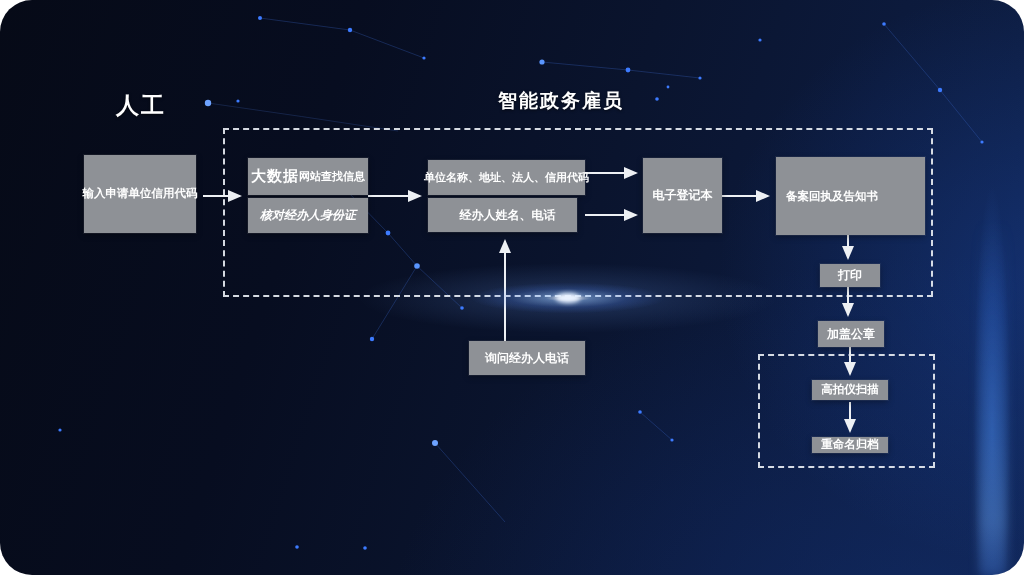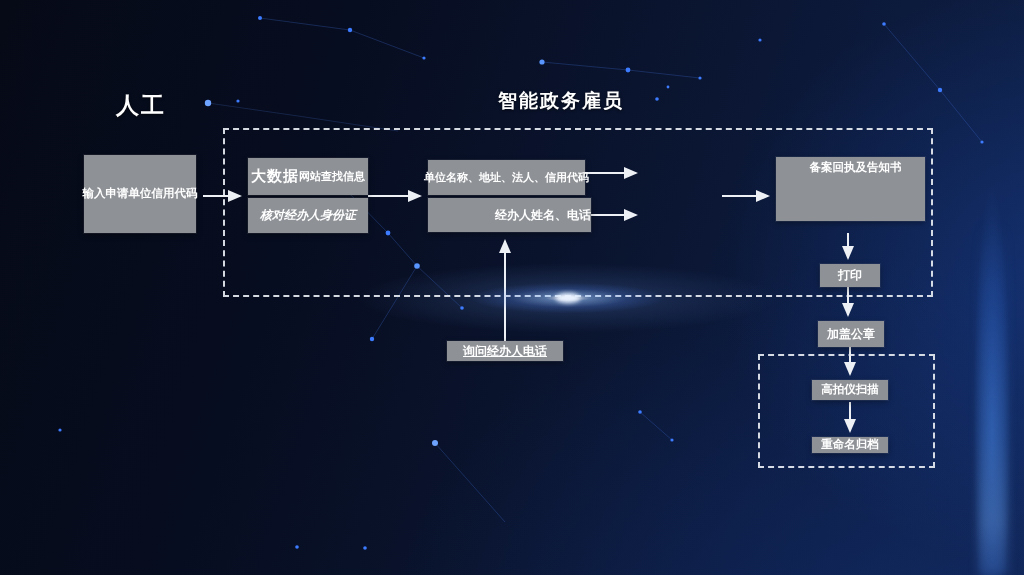--- a/index.html
+++ b/index.html
@@ -7,20 +7,21 @@
   body { font-family:"Liberation Sans","DejaVu Sans",sans-serif; overflow:hidden; }
 
   .stage {
     position:relative; width:1024px; height:575px; overflow:hidden;
     background:
       radial-gradient(ellipse 300px 50px at 568px 298px, rgba(120,170,255,0.22), transparent 70%),
       radial-gradient(ellipse 26px 340px at 992px 430px, rgba(70,140,255,0.33), transparent 72%),
       radial-gradient(ellipse 480px 420px at 103% 48%, rgba(28,74,175,0.40), transparent 70%),
       radial-gradient(ellipse 740px 520px at 92% 112%, rgba(20,52,128,0.45), transparent 75%),
       linear-gradient(108deg, #060a17 0%, #070d20 30%, #0a142e 55%, #0c1a3c 75%, #0f2148 100%);
+    border-radius: 32px;
   }
 
   svg.layer { position:absolute; left:0; top:0; pointer-events:none; }
 
   .title { position:absolute; color:#ffffff; font-weight:bold; letter-spacing:2px;
            text-shadow:0 1px 3px rgba(0,0,0,.6); white-space:nowrap; }
   .title-manual { left:116px; top:90px; font-size:23px; }
   .title-smart  { left:498px; top:88px; font-size:19px; }
 
   .dashed-region { position:absolute; border:2px dashed rgba(232,236,242,0.92); }
@@ -30,30 +31,30 @@
   .node {
     position:absolute; background:#8e9196; color:#ffffff; font-weight:bold;
     font-size:12px; display:flex; align-items:center; justify-content:center;
     text-align:center; line-height:1.35; white-space:nowrap;
     box-shadow:0 0 0 1px rgba(255,255,255,0.06), 0 2px 6px rgba(0,0,0,0.35);
   }
   .node-input    { left:84px;  top:155px; width:112px; height:78px; font-size:11.5px; }
   .node-bigdata  { left:248px; top:158px; width:120px; height:37px; }
   .node-verify   { left:248px; top:198px; width:120px; height:35px;font-style:italic; }
   .node-unit     { left:428px; top:160px; width:157px; height:35px; font-size:11px; }
-  .node-agent    { left:428px; top:198px; width:163px; height:34px; justify-content:flex-end; padding-left:10px; }
+  .node-agent    { left:428px; top:198px; width:149px; height:34px; justify-content:center; padding-left:10px; }
   .node-eregister{ left:643px; top:158px; width:79px;  height:75px; }
-  .node-receipt  { left:776px; top:157px; width:149px; height:64px;
-                   flex-direction:row; align-items:flex-start; justify-content:center;
+  .node-receipt  { left:776px; top:157px; width:149px; height:78px;
+                   flex-direction:column; align-items:flex-start; justify-content:center;
                    padding-left:10px; font-size:11.5px; line-height:1.8; }
   .node-print    { left:820px; top:264px; width:60px; height:23px; }
   .node-seal     { left:818px; top:321px; width:66px; height:26px; }
   .node-scan     { left:812px; top:380px; width:76px; height:20px; font-size:11.5px; }
   .node-archive  { left:812px; top:437px; width:76px; height:16px; font-size:11.5px; }
-  .node-ask      { left:447px; top:341px; width:116px; height:20px;text-decoration:underline; }
+  .node-ask      { left:469px; top:341px; width:116px; height:34px; }
 
   .bigdata-prefix { font-size:15px; letter-spacing:1px; }
   .bigdata-rest   { font-size:11px; }
 
   .lens-flare { position:absolute; left:428px; top:276px; width:280px; height:44px;
     background:radial-gradient(ellipse 50% 50% at 50% 50%,
       rgba(255,255,255,0.85) 0%, rgba(150,195,255,0.45) 16%,
       rgba(80,130,240,0.20) 42%, transparent 70%);
     border-radius:50%; pointer-events:none; }
   .lens-core { position:absolute; left:556px; top:293px; width:24px; height:10px;
@@ -155,20 +156,23 @@
   </div>
 
   <div class="node node-unit">
     <span>单位名称、地址、法人、信用代码</span>
   </div>
 
   <div class="node node-agent">
     <span>经办人姓名、电话</span>
   </div>
 
+  <div class="node node-eregister">
+    <span>电子登记本</span>
+  </div>
 
   <div class="node node-receipt">
     <span>备案回执及告知书</span>
   </div>
 
   <div class="node node-print">
     <span>打印</span>
   </div>
 
   <div class="node node-seal">

